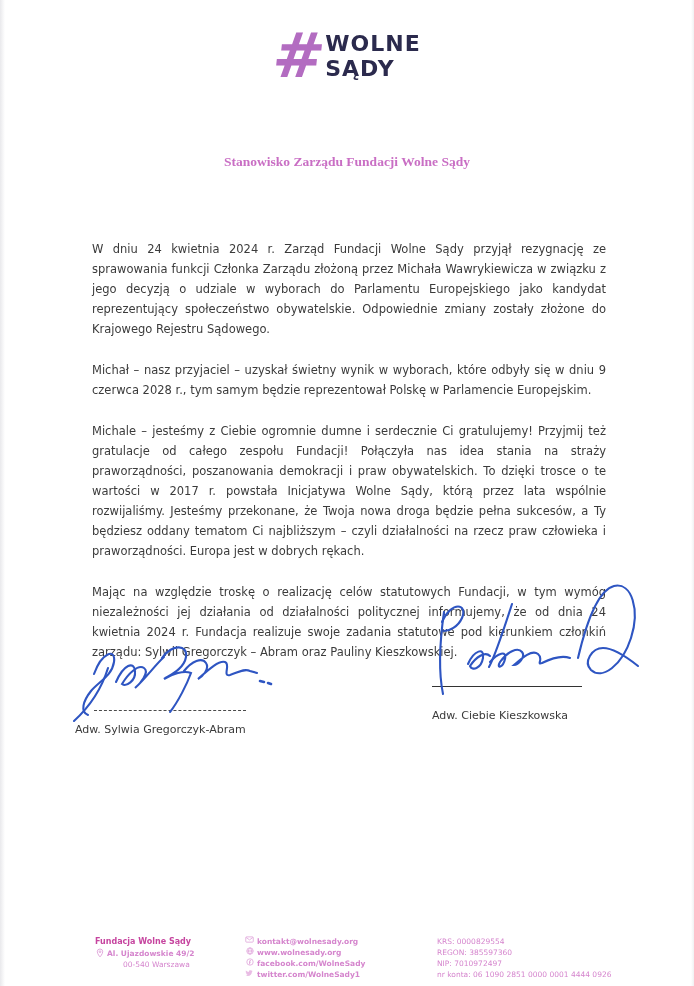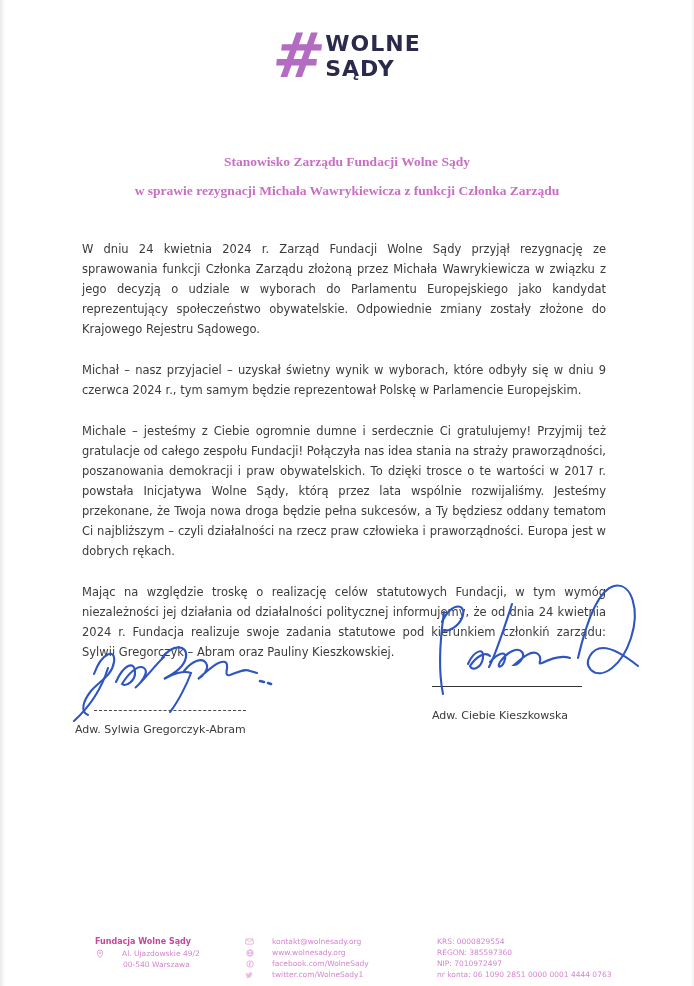--- a/index.html
+++ b/index.html
@@ -17,41 +17,41 @@
   .logo-hash{font-size:62px;font-weight:800;color:#b36cc1;line-height:60px;
     transform:skewX(-6deg);letter-spacing:-2px;}
   .logo-text{margin-left:2px;display:flex;flex-direction:column;justify-content:center;}
   .logo-text span{font-size:22px;font-weight:800;color:#2b2a4d;letter-spacing:1px;line-height:25px;}
 
   
   .title{position:absolute;top:147px;left:0;width:100%;text-align:center;
     color:#c96ec4;font-weight:bold;font-size:13.5px;line-height:29px;font-family:Liberation Serif, serif;}
 
   
-  .content{position:absolute;left:82px;right:88px;top:239px;}
+  .content{position:absolute;left:92px;right:88px;top:239px;}
   .content p{margin:0 0 21px 0;text-align:justify;font-size:11.5px;line-height:20px;color:#3b3b3b;}
 
   
   .sig-left{position:absolute;left:64px;top:612px;width:210px;}
   .sig-right{position:absolute;left:428px;top:578px;width:225px;}
   .sig-art{display:block;}
   .sig-line-left{width:152px;margin-left:30px;margin-top:-14px;border-bottom:1.3px dashed #4a4a4a;}
   .sig-line-right{width:150px;margin-left:4px;margin-top:-16px;border-bottom:1.3px solid #333;}
   .sig-label{margin-top:24px;font-size:11px;color:#3a3a3a;}
   .sig-left .sig-label{margin-left:11px;margin-top:12px;}
   .sig-right .sig-label{margin-left:4px;margin-top:22px;}
 
   
   .footer{position:absolute;left:0;top:936px;width:100%;font-size:7.5px;line-height:11px;color:#d585cd;}
   .f-col{position:absolute;top:0;}
   .f-col1{left:95px;}
   .f-col2{left:245px;}
   .f-col3{left:437px;}
   .f-org{font-weight:bold;color:#c6459f;font-size:8px;margin-bottom:1px;}
-  .f-row{display:flex;align-items:center;gap:18px;}
+  .f-row{display:flex;align-items:flex-start;gap:3px;font-weight:bold;}
   .f-row .ico{display:inline-flex;width:9px;justify-content:center;flex:none;}
   .f-addr2{margin-left:28px;}
   .ico svg{display:block;}
 </style>
 </head>
 <body>
 
 <div class="page">
   <div class="scan-edge-left"></div>
   <div class="scan-edge-right"></div>
@@ -59,26 +59,25 @@
   <div class="logo">
     <span class="logo-hash">#</span>
     <span class="logo-text">
       <span>WOLNE</span>
       <span>SĄDY</span>
     </span>
   </div>
 
   <div class="title">
     <div>Stanowisko Zarządu Fundacji Wolne Sądy</div>
-    <div>w sprawie rezygnacji Michała Wawrykiewicza z funkcji Członka Zarządu</div>
   </div>
 
   <div class="content">
     <p>W dniu 24 kwietnia 2024 r. Zarząd Fundacji Wolne Sądy przyjął rezygnację ze sprawowania funkcji Członka Zarządu złożoną przez Michała Wawrykiewicza w związku z jego decyzją o udziale w wyborach do Parlamentu Europejskiego jako kandydat reprezentujący społeczeństwo obywatelskie. Odpowiednie zmiany zostały złożone do Krajowego Rejestru Sądowego.</p>
-    <p>Michał – nasz przyjaciel – uzyskał świetny wynik w wyborach, które odbyły się w dniu 9 czerwca 2024 r., tym samym będzie reprezentował Polskę w Parlamencie Europejskim.</p>
+    <p>Michał – nasz przyjaciel – uzyskał świetny wynik w wyborach, które odbyły się w dniu 9 czerwca 2028 r., tym samym będzie reprezentował Polskę w Parlamencie Europejskim.</p>
     <p>Michale – jesteśmy z Ciebie ogromnie dumne i serdecznie Ci gratulujemy! Przyjmij też gratulacje od całego zespołu Fundacji! Połączyła nas idea stania na straży praworządności, poszanowania demokracji i praw obywatelskich. To dzięki trosce o te wartości w 2017 r. powstała Inicjatywa Wolne Sądy, którą przez lata wspólnie rozwijaliśmy. Jesteśmy przekonane, że Twoja nowa droga będzie pełna sukcesów, a Ty będziesz oddany tematom Ci najbliższym – czyli działalności na rzecz praw człowieka i praworządności. Europa jest w dobrych rękach.</p>
     <p>Mając na względzie troskę o realizację celów statutowych Fundacji, w tym wymóg niezależności jej działania od działalności politycznej informujemy, że od dnia 24 kwietnia 2024 r. Fundacja realizuje swoje zadania statutowe pod kierunkiem członkiń zarządu: Sylwii Gregorczyk – Abram oraz Pauliny Kieszkowskiej.</p>
   </div>
 
   <div class="sig-left">
     <svg class="sig-art" width="210" height="112" viewBox="0 0 210 112" fill="none" stroke="#2e55c2" stroke-width="2.1" stroke-linecap="round">
       <path d="M30 62 C38 40 52 36 50 50 C48 64 34 70 27 79 C19 89 16 100 24 103"></path>
       <path d="M44 56 C36 82 22 98 10 109"></path>
       <path d="M52 70 C60 52 70 49 71 59 C72 69 62 75 58 72 C64 62 74 52 80 56 C86 60 76 72 71 76 C82 66 92 52 100 45"></path>
       <path d="M98 46 C108 32 124 32 122 45 C120 57 106 63 100 67 C108 62 120 58 127 61 C123 72 114 90 106 100"></path>
@@ -155,16 +154,16 @@
           </svg>
         </span>
         <span>twitter.com/WolneSady1</span>
       </div>
     </div>
 
     <div class="f-col f-col3">
       <div>KRS: 0000829554</div>
       <div>REGON: 385597360</div>
       <div>NIP: 7010972497</div>
-      <div>nr konta: 06 1090 2851 0000 0001 4444 0763</div>
+      <div>nr konta: 06 1090 2851 0000 0001 4444 0926</div>
     </div>
   </div>
 </div>
 
 </body></html>

